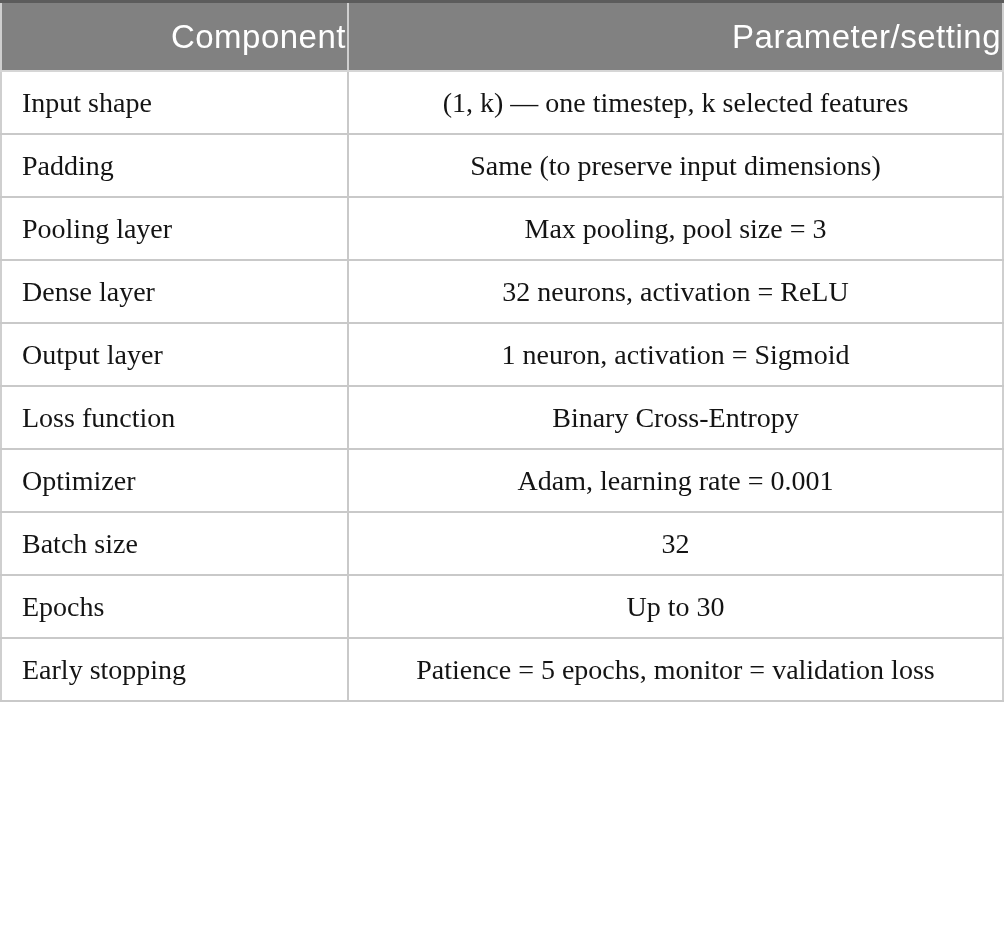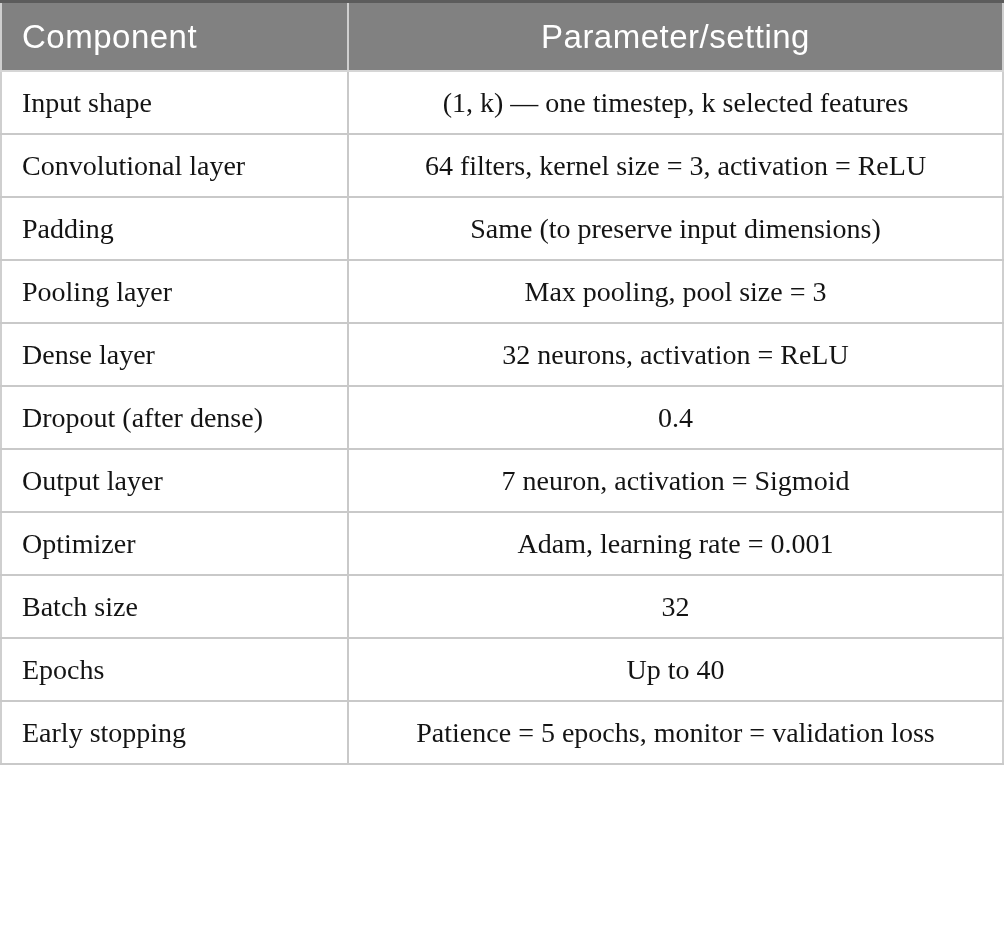--- a/index.html
+++ b/index.html
@@ -26,20 +26,21 @@
     background: #818181;
     color: #ffffff;
     font-family: "Liberation Sans", sans-serif;
     font-weight: 400;
     font-size: 33px;
     letter-spacing: 0.5px;
     height: 65px;
     border-top: 3px solid #5c5c5c;
     border-bottom: 2px solid #d6d6d6;
     vertical-align: middle;
+    text-align: right;
   }
   th.col-component {
     width: 324px;
     text-align: left;
     padding-left: 20px;
     border-right: 2px solid #cfcfcf;
   }
   th.col-setting {
     text-align: center;
   }
@@ -74,66 +75,62 @@
       <th class="col-component">Component</th>
       <th class="col-setting">Parameter/setting</th>
     </tr>
   </thead>
   <tbody>
   <tr>
     <td class="component-cell">Input shape</td>
     <td class="setting-cell">(1, k) — one timestep, k selected features</td>
   </tr>
 
-  <tr>
-    <td class="component-cell">Convolutional layer</td>
-    <td class="setting-cell">64 filters, kernel size = 3, activation = ReLU</td>
-  </tr>
 
   <tr>
     <td class="component-cell">Padding</td>
     <td class="setting-cell">Same (to preserve input dimensions)</td>
   </tr>
 
   <tr>
     <td class="component-cell">Pooling layer</td>
     <td class="setting-cell">Max pooling, pool size = 3</td>
   </tr>
 
 
 
   <tr>
     <td class="component-cell">Dense layer</td>
     <td class="setting-cell">32 neurons, activation = ReLU</td>
   </tr>
 
+
   <tr>
-    <td class="component-cell">Dropout (after dense)</td>
-    <td class="setting-cell">0.4</td>
+    <td class="component-cell">Output layer</td>
+    <td class="setting-cell">1 neuron, activation = Sigmoid</td>
   </tr>
 
   <tr>
-    <td class="component-cell">Output layer</td>
-    <td class="setting-cell">7 neuron, activation = Sigmoid</td>
+    <td class="component-cell">Loss function</td>
+    <td class="setting-cell">Binary Cross-Entropy</td>
   </tr>
-
 
   <tr>
     <td class="component-cell">Optimizer</td>
     <td class="setting-cell">Adam, learning rate = 0.001</td>
   </tr>
 
   <tr>
     <td class="component-cell">Batch size</td>
     <td class="setting-cell">32</td>
   </tr>
 
   <tr>
     <td class="component-cell">Epochs</td>
-    <td class="setting-cell">Up to 40</td>
+    <td class="setting-cell">Up to 30</td>
   </tr>
 
   <tr>
     <td class="component-cell">Early stopping</td>
     <td class="setting-cell">Patience = 5 epochs, monitor = validation loss</td>
   </tr>
 </tbody>
 </table>
 
 </body></html>

